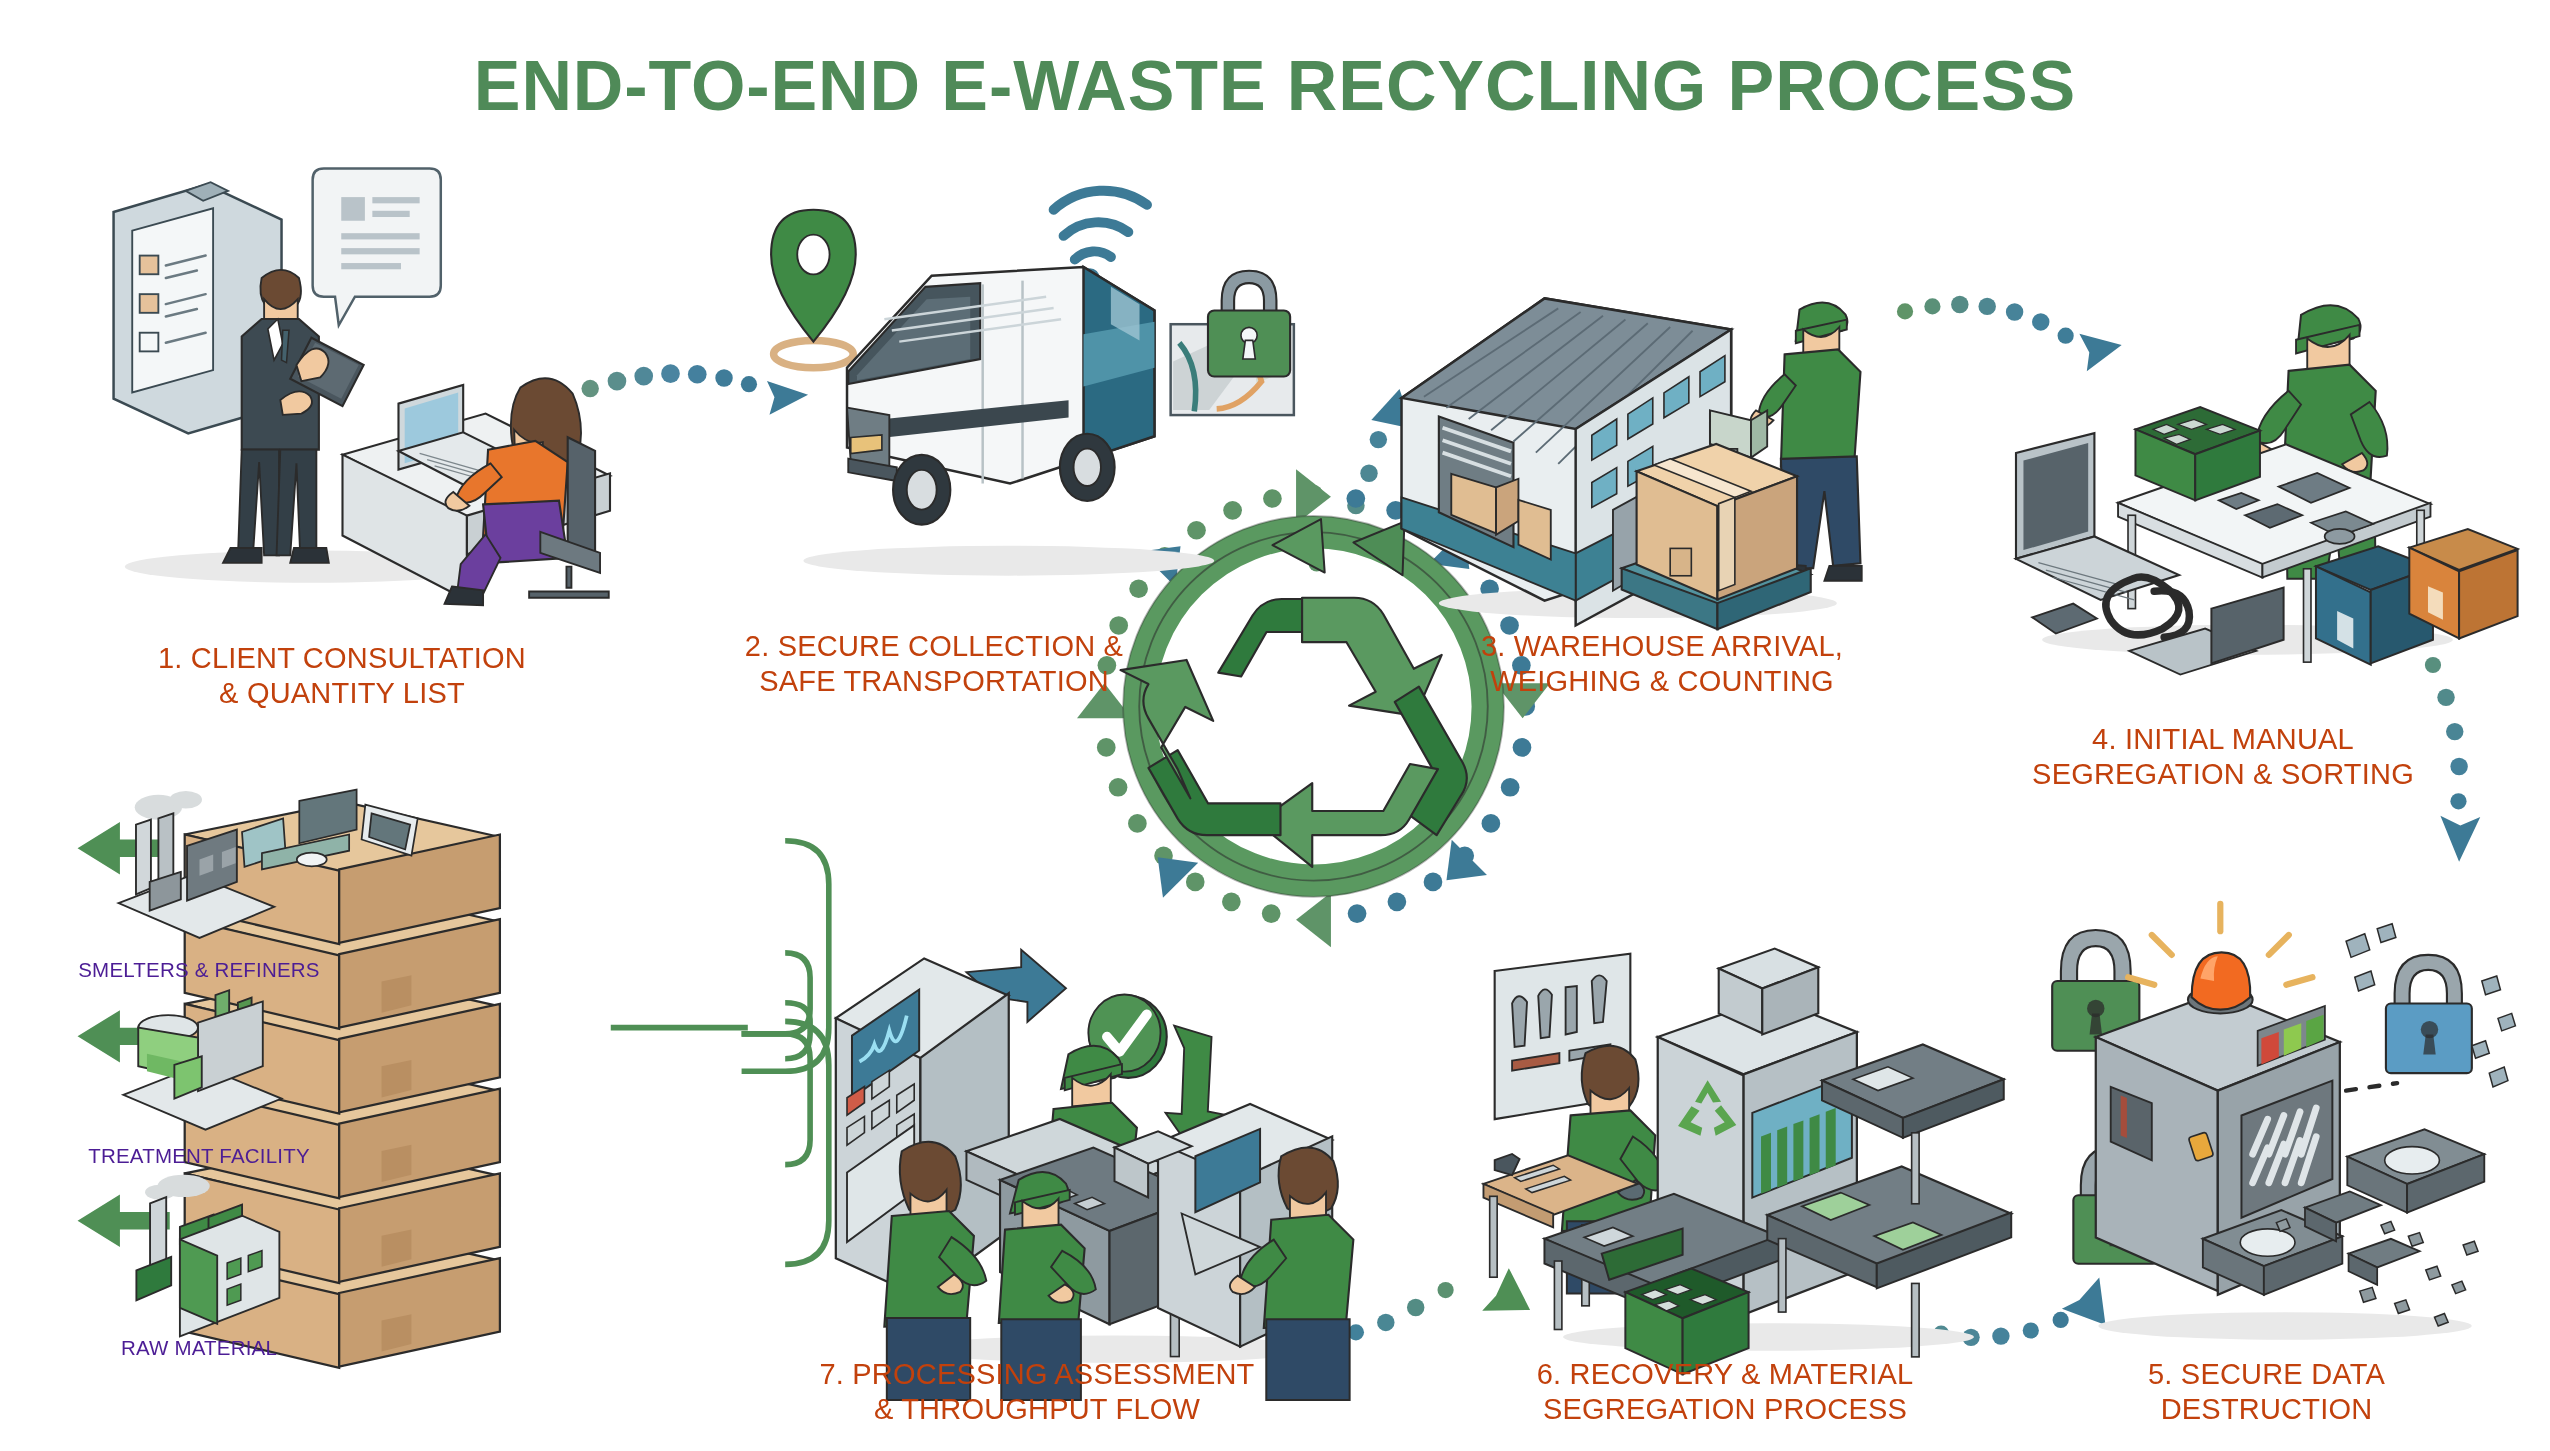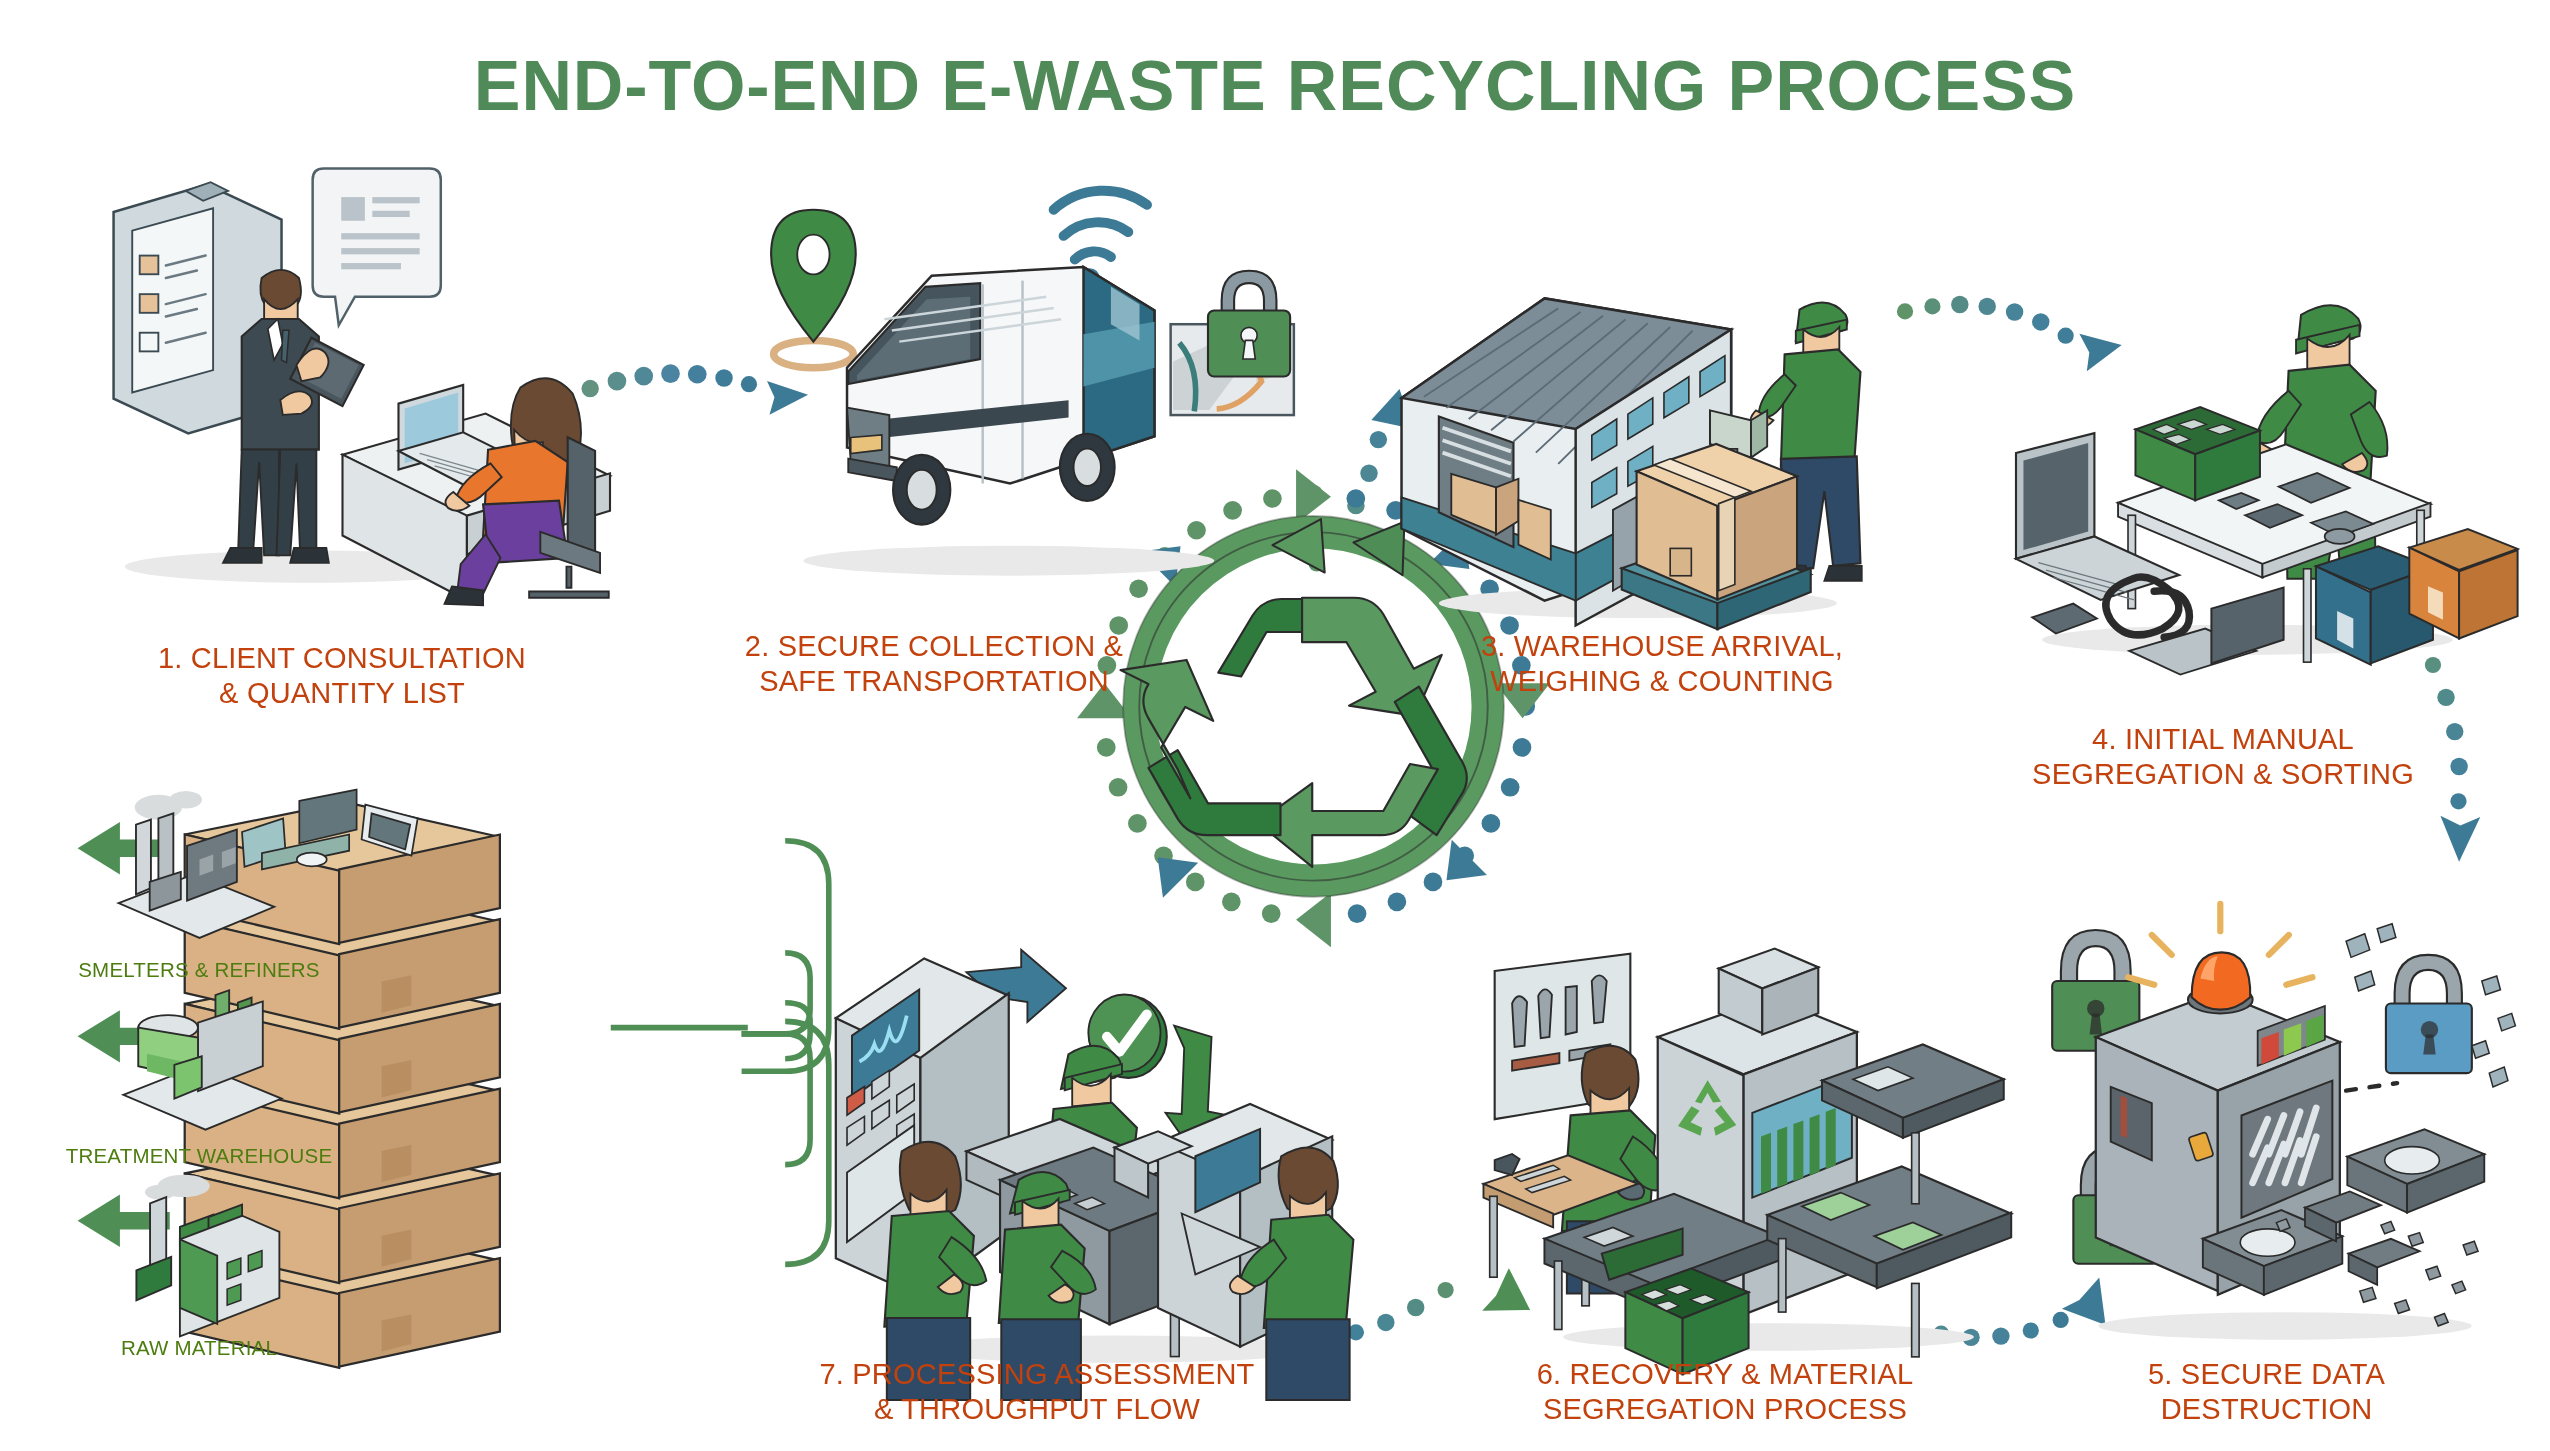--- a/index.html
+++ b/index.html
@@ -15,21 +15,21 @@
     color:#4f8a58;font-family:"Liberation Sans",sans-serif;
   }
 
   
   .caption{
     text-align:center;font-size:29px;line-height:1.22;font-weight:400;
     color:#c2410c;letter-spacing:0.2px;white-space:pre-line;
     font-family:"Liberation Sans",sans-serif;
   }
   .sublabel{
-    text-align:center;font-size:20.5px;font-weight:400;color:#4d7c0f;
+    text-align:center;font-size:20.5px;font-weight:400;color:#4c1d95;
     letter-spacing:0.2px;white-space:nowrap;
   }
 
   
   .scene{position:absolute;}
   .scene svg{display:block;overflow:visible;}
 
   
   .ln{stroke:#2b2b2b;stroke-width:3.2;stroke-linejoin:round;stroke-linecap:round;}
   .shadow{fill:#e9e9e9;}
@@ -939,21 +939,21 @@
       <path d="M18,178 l122,-48 l132,54 l-122,50 z" fill="#e3e8ea" stroke="#2b2b2b" stroke-width="3"></path>
       <path d="M166,18 l22,-8 l0,112 l-22,10 z" fill="#6fae6b" stroke="#2b2b2b" stroke-width="3"></path>
       <path d="M202,30 l22,-8 l0,108 l-22,10 z" fill="#55964f" stroke="#2b2b2b" stroke-width="3"></path>
       <path d="M138,62 l104,-34 l0,104 l-104,40 z" fill="#c9d0d3" stroke="#2b2b2b" stroke-width="3"></path>
       <ellipse cx="90" cy="70" rx="48" ry="20" fill="#dfe5e7" stroke="#2b2b2b" stroke-width="3"></ellipse>
       <path d="M42,70 l0,62 l96,22 l0,-68 z" fill="#8fcf7f" stroke="#2b2b2b" stroke-width="3"></path>
       <path d="M56,112 l72,16 l0,30 l-72,-18 z" fill="#6fb863"></path>
       <path d="M100,130 l44,-14 l0,50 l-44,18 z" fill="#7dc46f" stroke="#2b2b2b" stroke-width="3"></path>
     </svg>
   </div>
-  <div class="abs sublabel" style="left:56px;top:1144px;width:286px;">TREATMENT WAREHOUSE</div>
+  <div class="abs sublabel" style="left:56px;top:1144px;width:286px;">TREATMENT FACILITY</div>
 
   <div class="scene" style="left:115px;top:1171px;">
     <svg width="187" height="143" viewBox="0 0 300 230">
       <g fill="#d8dcdd">
         <ellipse cx="110" cy="24" rx="42" ry="18"></ellipse>
           <ellipse cx="72" cy="34" rx="24" ry="12"></ellipse>
       </g>
       <path d="M56,52 l26,-10 l0,118 l-26,12 z" fill="#cfd6d9" stroke="#2b2b2b" stroke-width="3"></path>
       <path d="M34,160 l56,-22 l0,46 l-56,24 z" fill="#2f7a3d" stroke="#2b2b2b" stroke-width="3"></path>
       <path d="M104,90 l54,-20 l0,28 l-54,20 z" fill="#3f8a45" stroke="#2b2b2b" stroke-width="3"></path>

